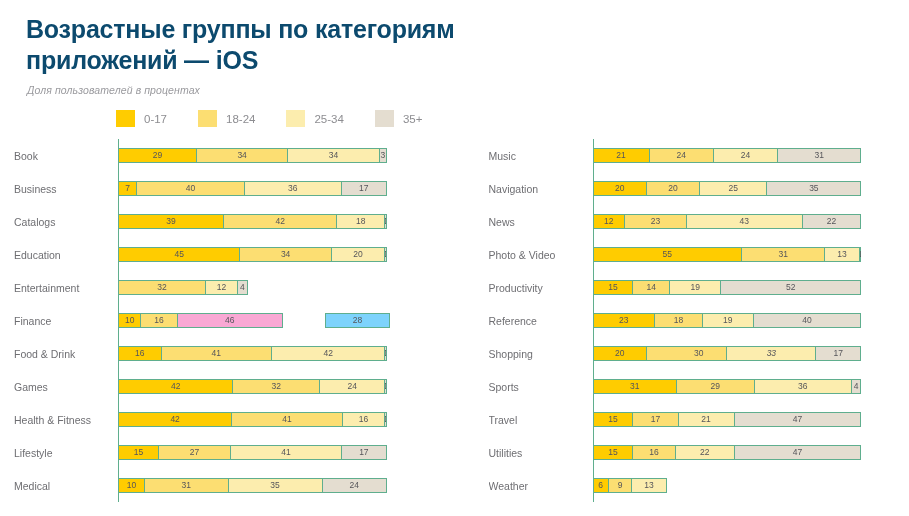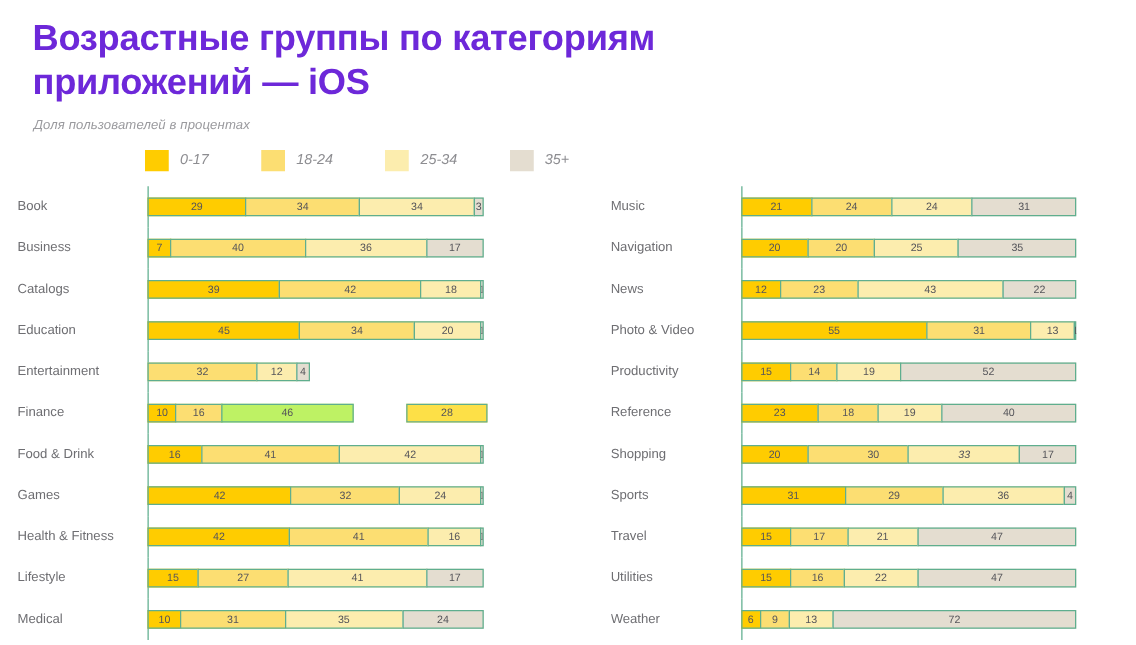--- a/index.html
+++ b/index.html
@@ -13,43 +13,42 @@
     font-family: "Liberation Sans", sans-serif;
     overflow: hidden;
     position: relative;
   }
 
   
   .header {
     padding: 14px 0 0 26px;
   }
   .title {
-    font-size: 29px;
+    font-size: 25px;
     font-weight: bold;
-    color: #6d28d9;
+    color: #0c4a6e;
     line-height: 1.22;
     letter-spacing: -0.2px;
     max-width: 560px;
     margin: 0;
   }
   .subtitle {
     font-size: 10.5px;
     font-style: italic;
     color: #9a9a9e;
     margin: 9px 0 0 1px;
     letter-spacing: 0.1px;
   }
 
   
   .legend {
     display: flex;
     align-items: flex-start;
     margin: 14px 0 0 116px;
-    gap: 12px;
-    font-style: italic;
+    gap: 1px;
   }
   .legend-item {
     display: flex;
     align-items: center;
     margin-right: 30px;
   }
   .legend-swatch {
     width: 19px;
     height: 17px;
     display: block;
@@ -261,24 +260,24 @@
         <div class="row-label">Finance</div>
         <div class="bar-wrap">
           <div class="axis-line"></div>
           <div class="bar">
             <div class="seg" style="background: rgb(255, 204, 0); width: 10%;">
               <span class="seg-val">10</span>
             </div>
             <div class="seg" style="background: rgb(252, 222, 114); width: 16%;">
               <span class="seg-val">16</span>
             </div>
-            <div class="seg" style="background: #bef264; width: 46%;">
+            <div class="seg" style="background: #f9a8d4; width: 46%;">
               <span class="seg-val">46</span>
             </div>
-            <div class="seg" style="background: #fde047; width: 28%; margin-left: 42px;">
+            <div class="seg" style="background: #7dd3fc; width: 28%; margin-left: 42px;">
               <span class="seg-val">28</span>
             </div>
           </div>
         </div>
       </div>
       <div class="row">
         <div class="row-label">Food &amp; Drink</div>
         <div class="bar-wrap">
           <div class="axis-line"></div>
           <div class="bar">
@@ -586,20 +585,17 @@
           <div class="bar">
             <div class="seg" style="background: rgb(255, 204, 0); width: 6%;">
               <span class="seg-val">6</span>
             </div>
             <div class="seg" style="background: rgb(252, 222, 114); width: 9%;">
               <span class="seg-val">9</span>
             </div>
             <div class="seg" style="background: rgb(252, 237, 174); width: 13%;">
               <span class="seg-val">13</span>
             </div>
-            <div class="seg" style="background: rgb(228, 221, 208); width: 72%;">
-              <span class="seg-val">72</span>
-            </div>
           </div>
         </div>
       </div>
     </div>
   </div>
 
 </body></html>

